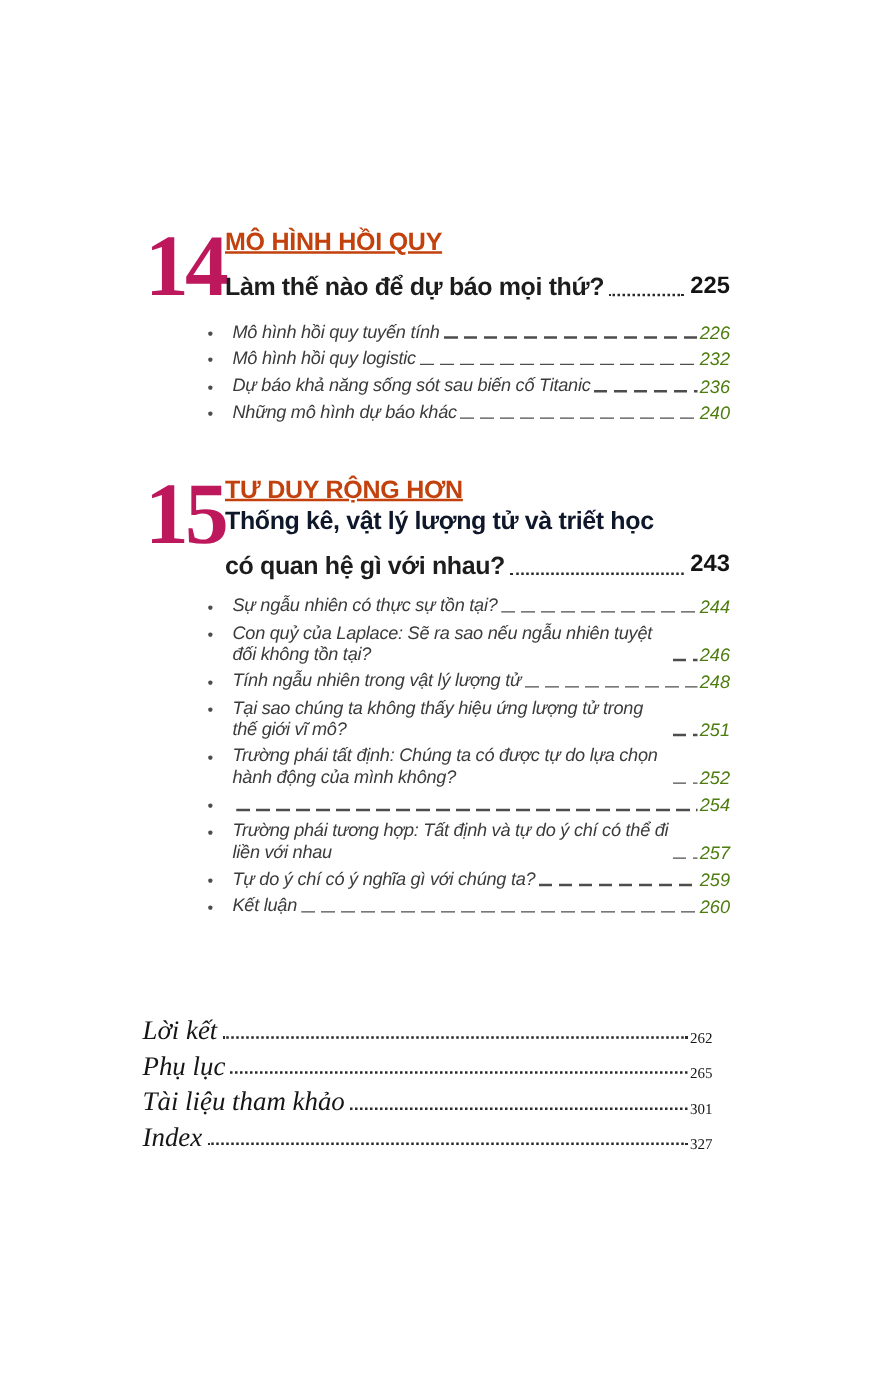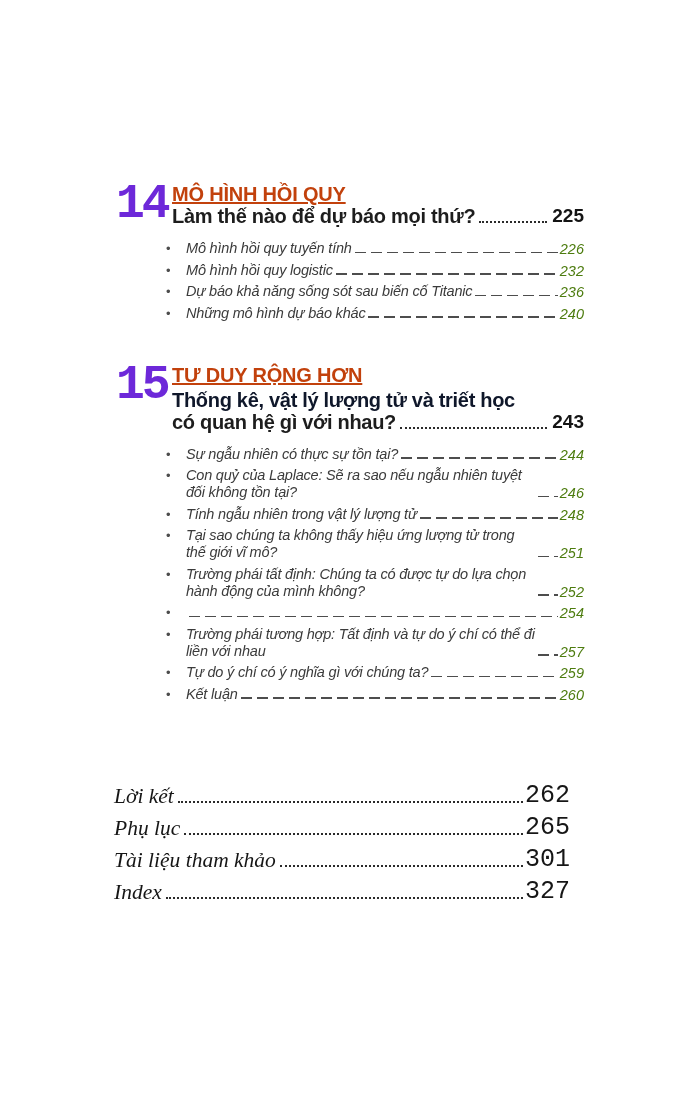--- a/index.html
+++ b/index.html
@@ -19,26 +19,26 @@
     overflow: hidden;
   }
 
   
   .chapter-head {
     display: flex;
     align-items: flex-start;
   }
   .chapter-number {
     flex: 0 0 56px;
-    font-size: 48px;
+    font-size: 70px;
     line-height: 0.88;
     font-weight: 800;
     letter-spacing: -3px;
-    color: #6d28d9;
-    font-family: Liberation Mono, monospace;
+    color: #be185d;
+    font-family: Liberation Serif, serif;
   }
   .chapter-titles {
     flex: 1 1 auto;
     min-width: 0;
     padding-top: 1px;
   }
   .chapter-heading {
     font-size: 20px;
     line-height: 1.05;
     font-weight: 700;
@@ -49,22 +49,22 @@
   .chapter-subtitle-line {
     font-size: 20px;
     line-height: 1.1;
     font-weight: 700;
     color: #0f172a;
     letter-spacing: -0.3px;
     margin-top: 3px;
   }
   .chapter-subtitle-row {
     display: flex;
-    align-items: flex-end;
-    margin-top: 0;
+    align-items: flex-start;
+    margin-top: 14px;
   }
   .chapter-subtitle {
     flex: 0 1 auto;
     font-size: 20px;
     line-height: 1.1;
     font-weight: 700;
     color: #1d1d1d;
     letter-spacing: -0.3px;
     white-space: nowrap;
   }
@@ -146,22 +146,22 @@
   .back-label {
     flex: 0 0 auto;
     font-family: "Liberation Serif", serif;
     font-style: italic;
     font-size: 21.5px;
     line-height: 1.0;
     color: #161616;
   }
   .back-page {
     flex: 0 0 auto;
-    font-family: Liberation Mono, monospace;
-    font-size: 25px;
+    font-family: Liberation Serif, serif;
+    font-size: 12px;
     line-height: 1.0;
     color: #161616;
   }
 </style>
 </head>
 <body>
 
 <div class="page">
 
   <section class="chapter chapter-14">

